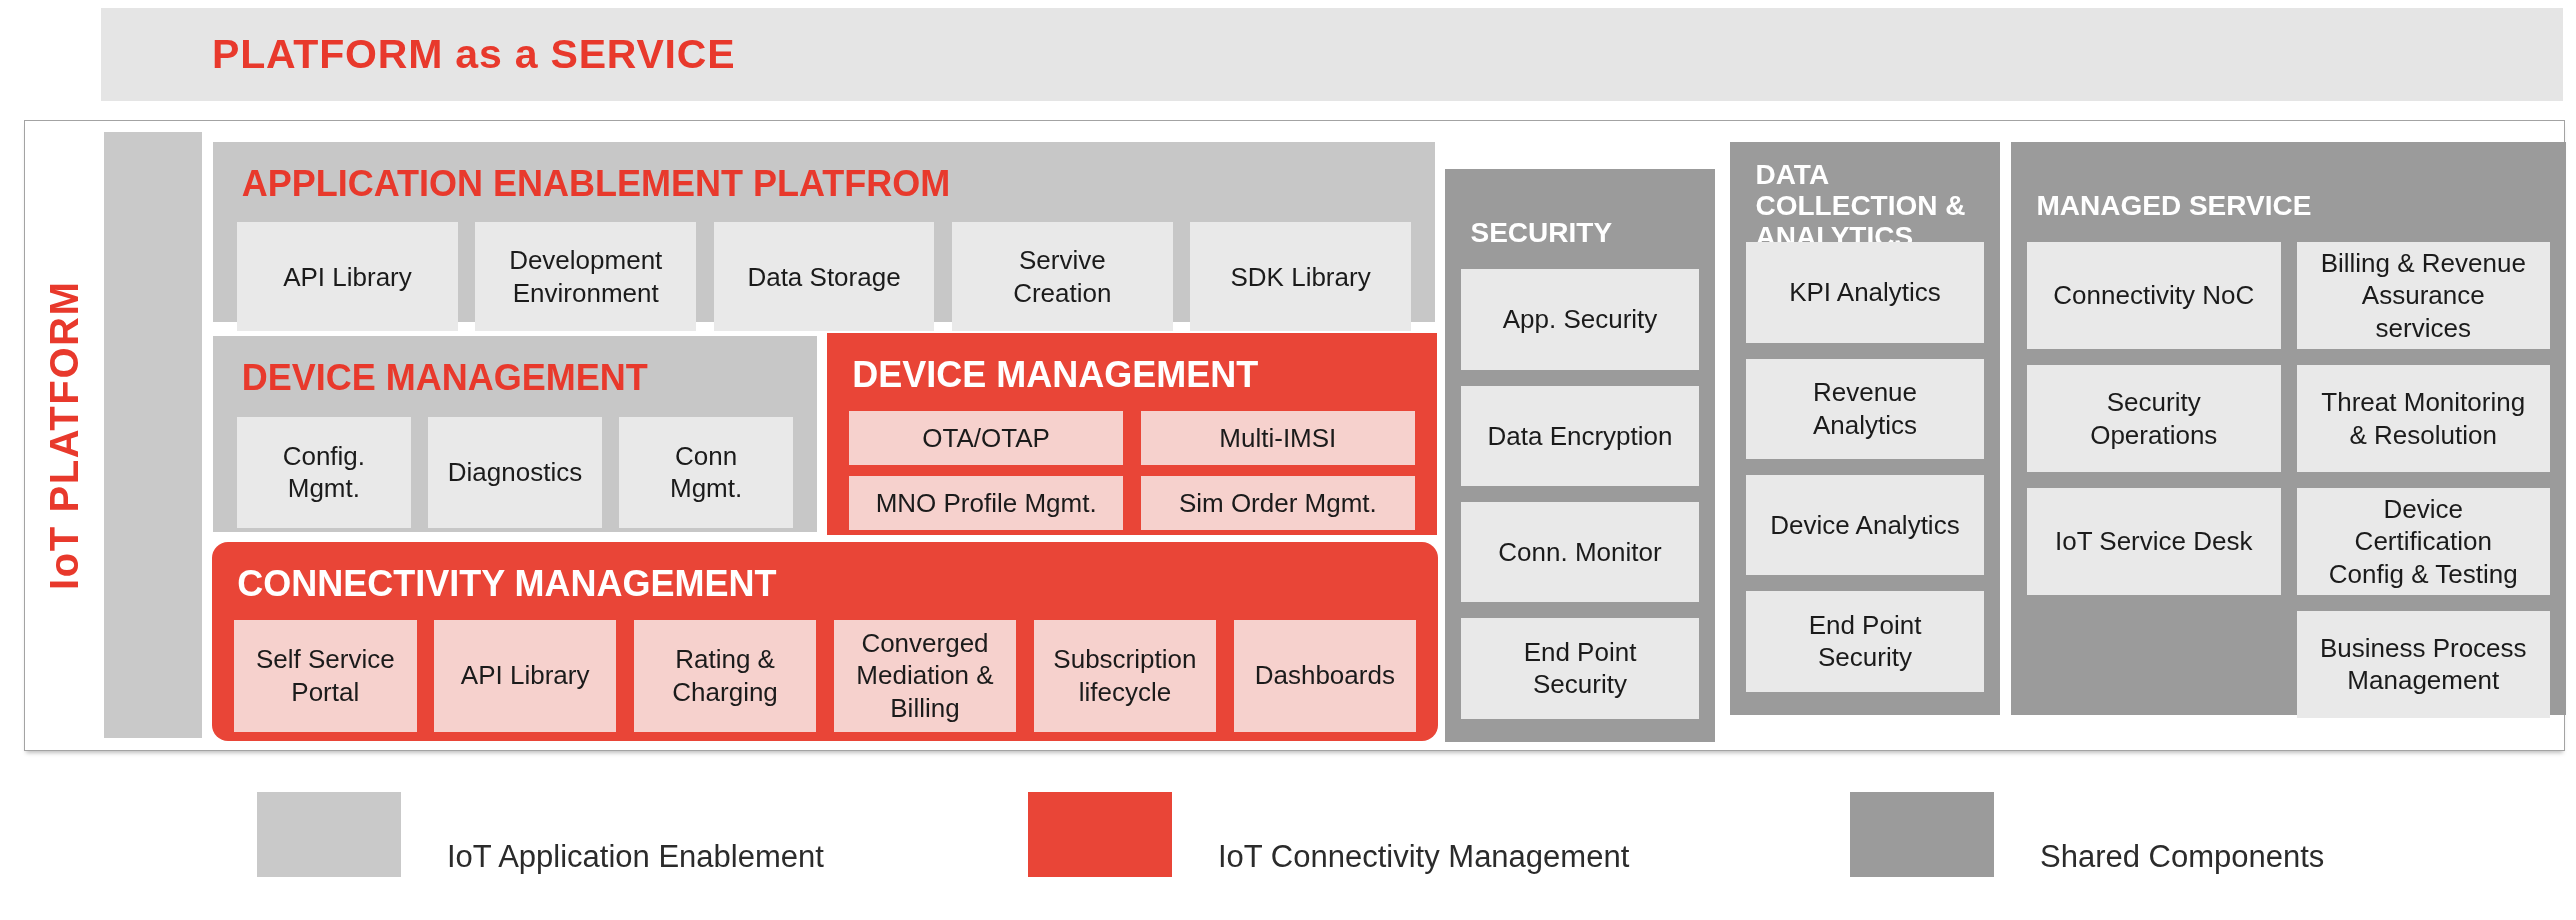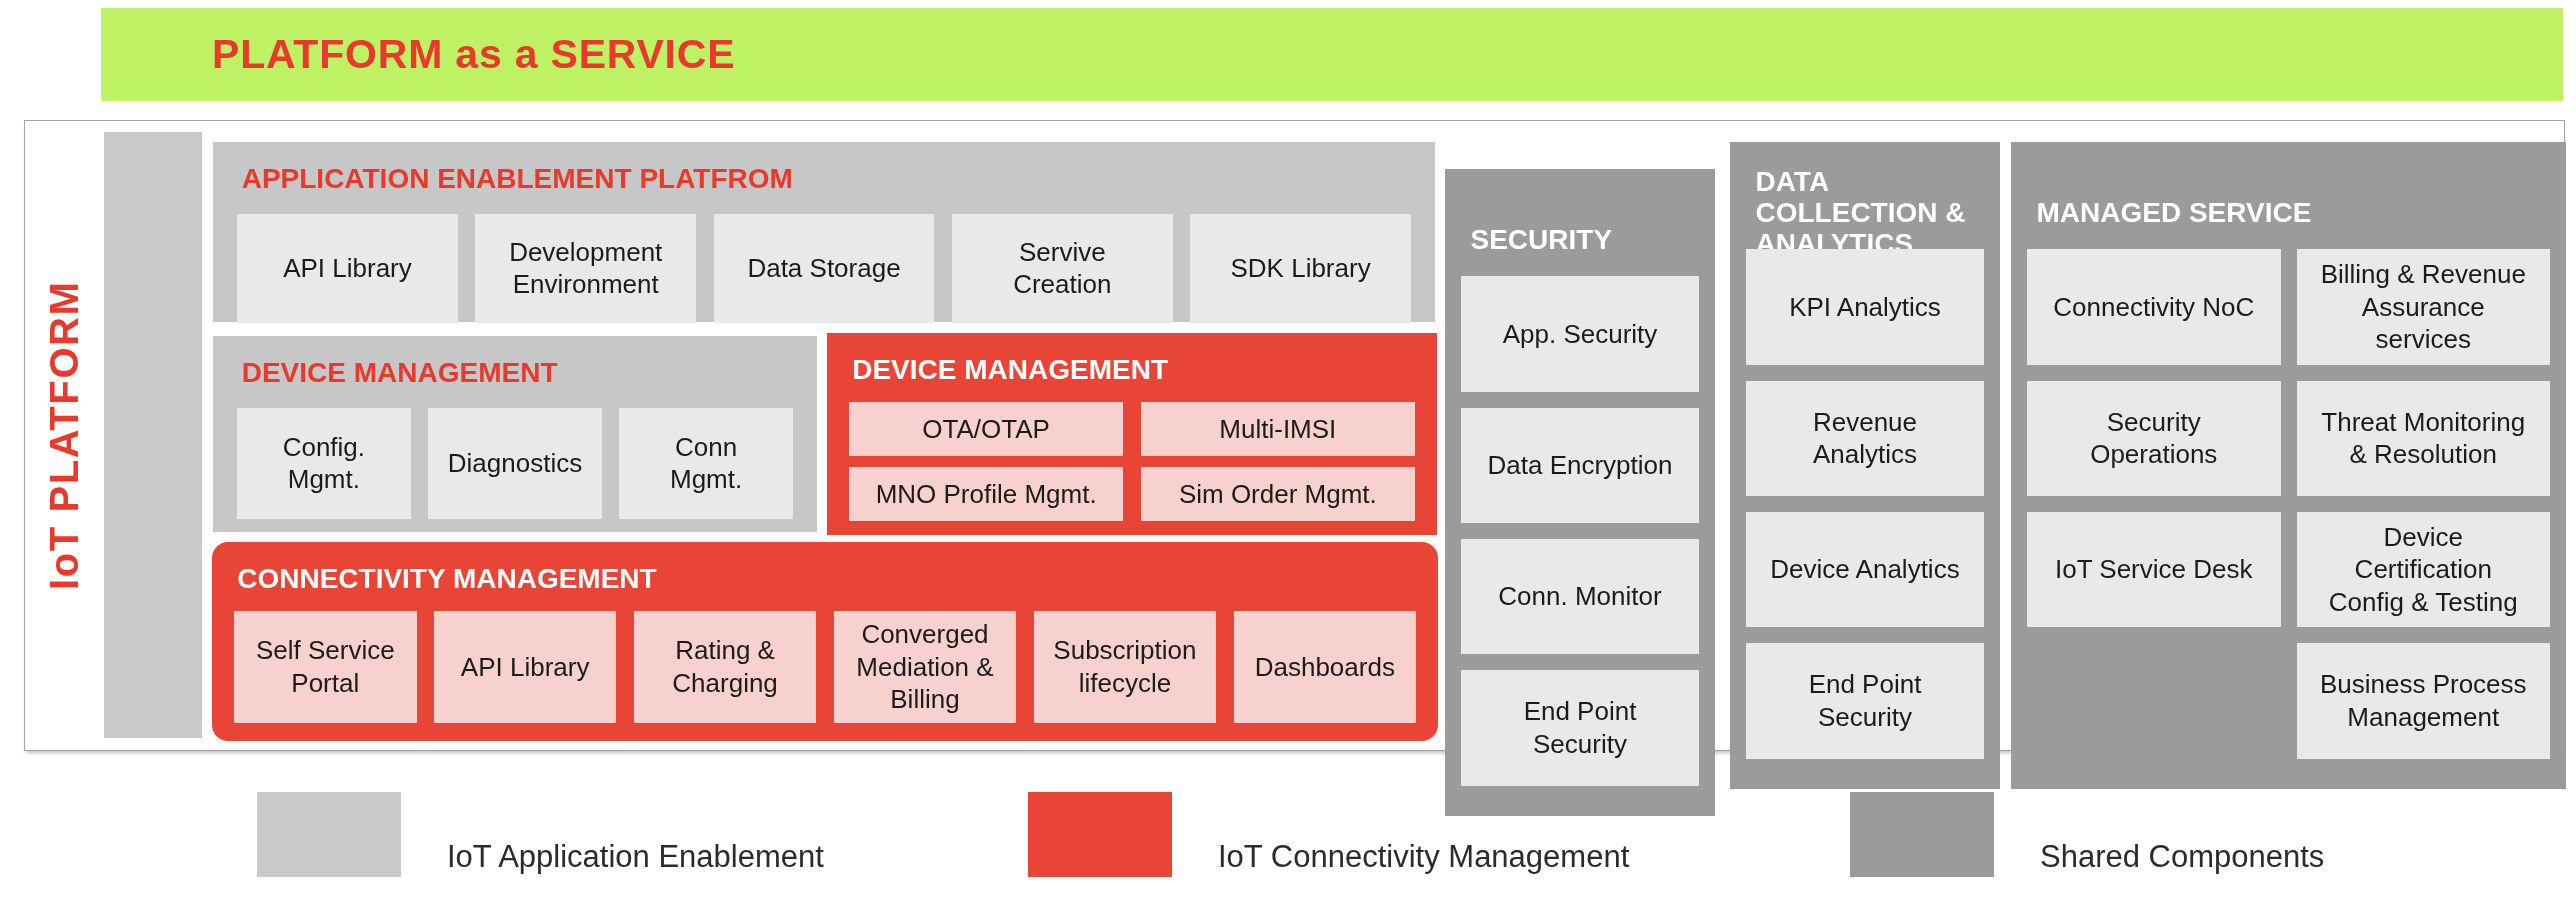--- a/index.html
+++ b/index.html
@@ -3,42 +3,42 @@
 <meta charset="utf-8">
 <style>
   html,body{margin:0;padding:0;background:#ffffff;}
   .canvas{
     position:relative;width:2576px;height:920px;background:#ffffff;
     font-family:"Liberation Sans", sans-serif;color:#1b1b1b;overflow:hidden;
   }
   
   .banner{
     position:absolute;left:101px;top:8px;width:2462px;height:93px;
-    background:#bef264;display:flex;align-items:center;
+    background:#e5e5e5;display:flex;align-items:center;
   }
   .banner span{
     padding-left:111px;color:#e8392c;font-weight:bold;font-size:41px;letter-spacing:0.8px;
   }
   
   .outer{
     position:absolute;left:24px;top:120px;width:2541px;height:631px;
     background:#ffffff;border:1.6px solid #a3a3a3;box-sizing:border-box;
     box-shadow:0 4.7px 4px -2.4px rgba(0,0,0,0.25);
   }
   .iot-vertical{
     position:absolute;left:0;top:0;width:79px;height:100%;
     display:flex;align-items:center;justify-content:center;
     writing-mode:vertical-rl;transform:rotate(180deg);
     color:#e8392c;font-weight:bold;font-size:40px;letter-spacing:1.6px;white-space:nowrap;
   }
   .left-strip{
     position:absolute;left:79px;top:11px;width:98px;height:606px;background:#c9c9c9;
   }
   .section{position:absolute;box-sizing:border-box;}
-  .section h2{margin:0;font-size:28px;font-weight:bold;line-height:1.1;}
+  .section h2{margin:0;font-size:36px;font-weight:bold;line-height:1.1;}
   .gray-bg{background:#c7c7c7;}
   .red-bg{background:#e94537;}
   .dark-bg{background:#9b9b9b;}
   .gray-bg h2{color:#e8392c;}
   .red-bg h2,.dark-bg h2{color:#ffffff;}
   .box{
     display:flex;align-items:center;justify-content:center;text-align:center;
     font-size:26px;line-height:1.25;color:#1b1b1b;padding:4.7px 19px;box-sizing:border-box;
   }
   .light-box{background:#e9e9e9;}
@@ -56,21 +56,21 @@
   
   .dmr{left:802px;top:212px;width:610px;height:202px;padding:16px 22px;}
   .dmr h2{margin:6.3px 0 16px 3.2px;}
   .dmr .grid{display:grid;grid-template-columns:1fr 1fr;gap:11px 17.4px;height:119px;}
   
   .conn{left:187px;top:421px;width:1226px;height:199px;padding:17.4px 22px;border-radius:16px;}
   .conn h2{margin:4.7px 0 16px 3.2px;}
   .conn .row{display:flex;gap:17.4px;height:112px;}
   .conn .row .box{flex:1;padding:4.7px 11px;}
   
-  .col{top:20.6px;height:647px;padding:30px 16px;display:flex;flex-direction:column;}
+  .col{top:20.6px;height:573px;padding:23px 16px;display:flex;flex-direction:column;}
   .col h2{flex:none;height:65px;font-size:28px;margin:9.5px 0 3.2px 9.5px;display:flex;flex-direction:column;justify-content:center;}
   .col .stack{flex:1;display:flex;flex-direction:column;gap:16px;}
   .col .stack .box{flex:1;}
   .sec{left:1420px;width:270px;margin-top:27px;}
   .dca{left:1705px;width:270px;}
   .man{left:1986px;width:555px;}
   .man .grid2{flex:1;display:grid;grid-template-columns:1fr 1fr;grid-auto-rows:1fr;gap:16px;}
   .empty-cell{background:transparent;}
   
   .legend-item{position:absolute;top:792px;display:flex;align-items:center;gap:46px;}

